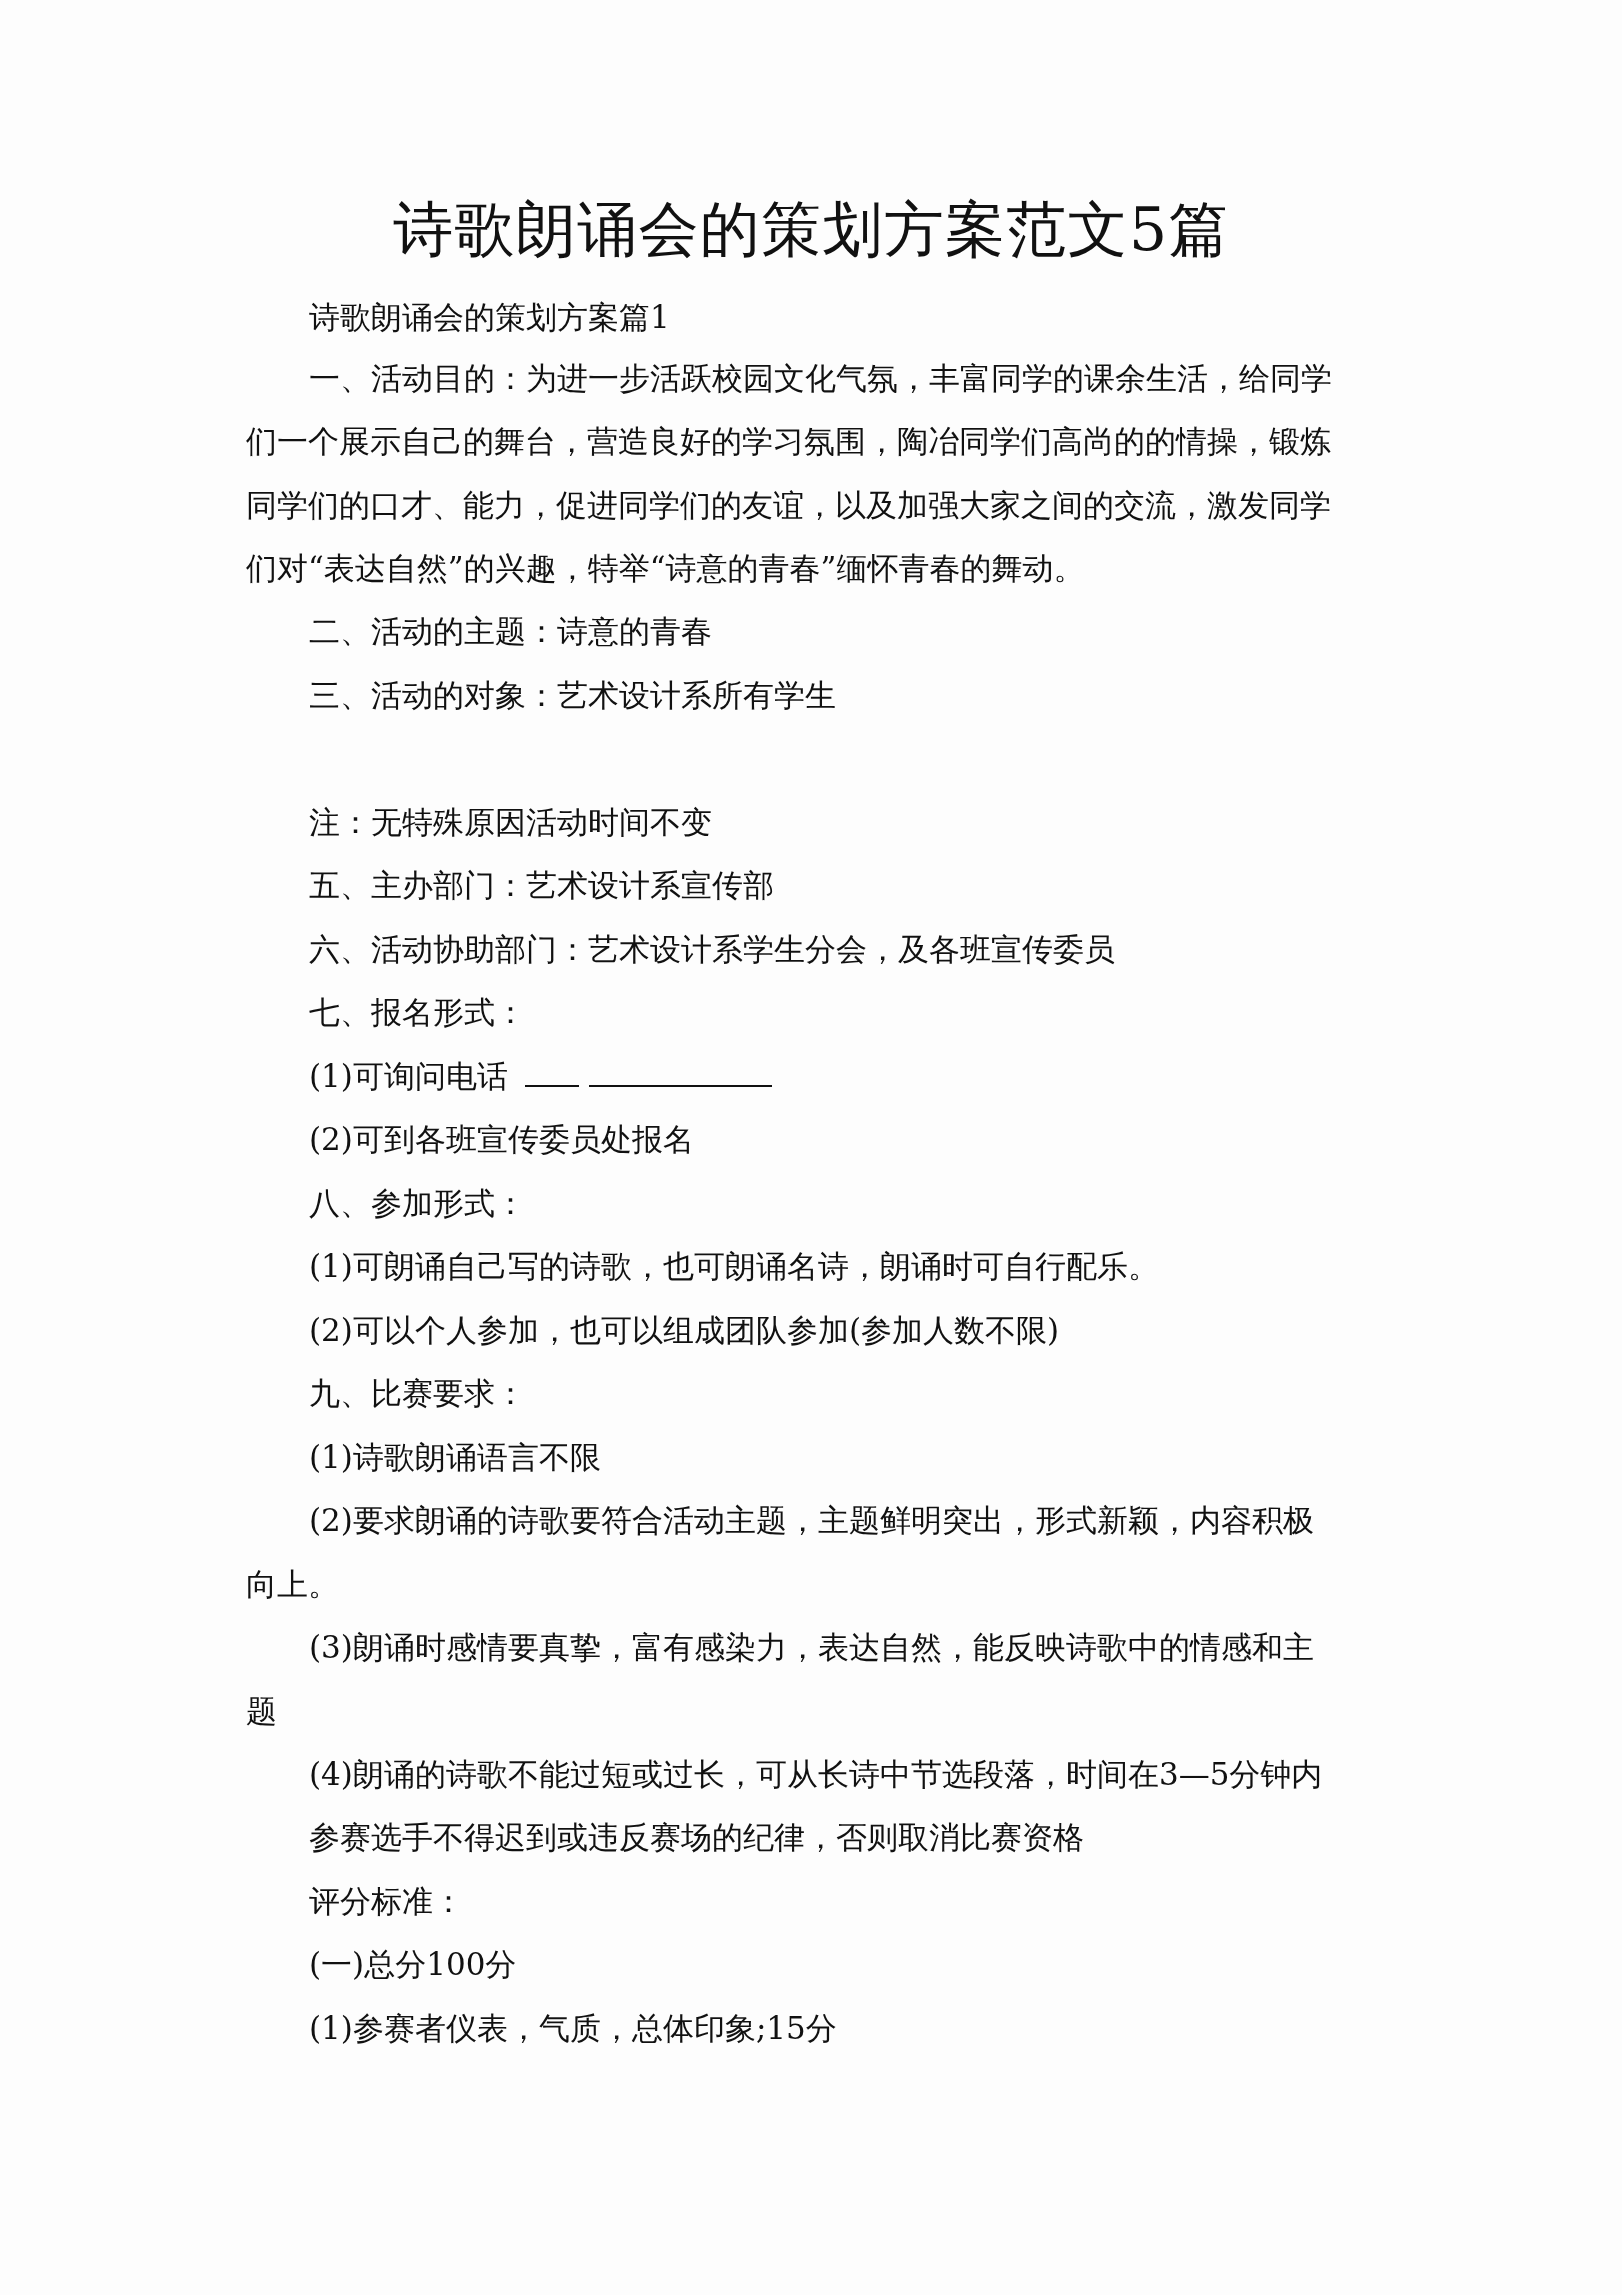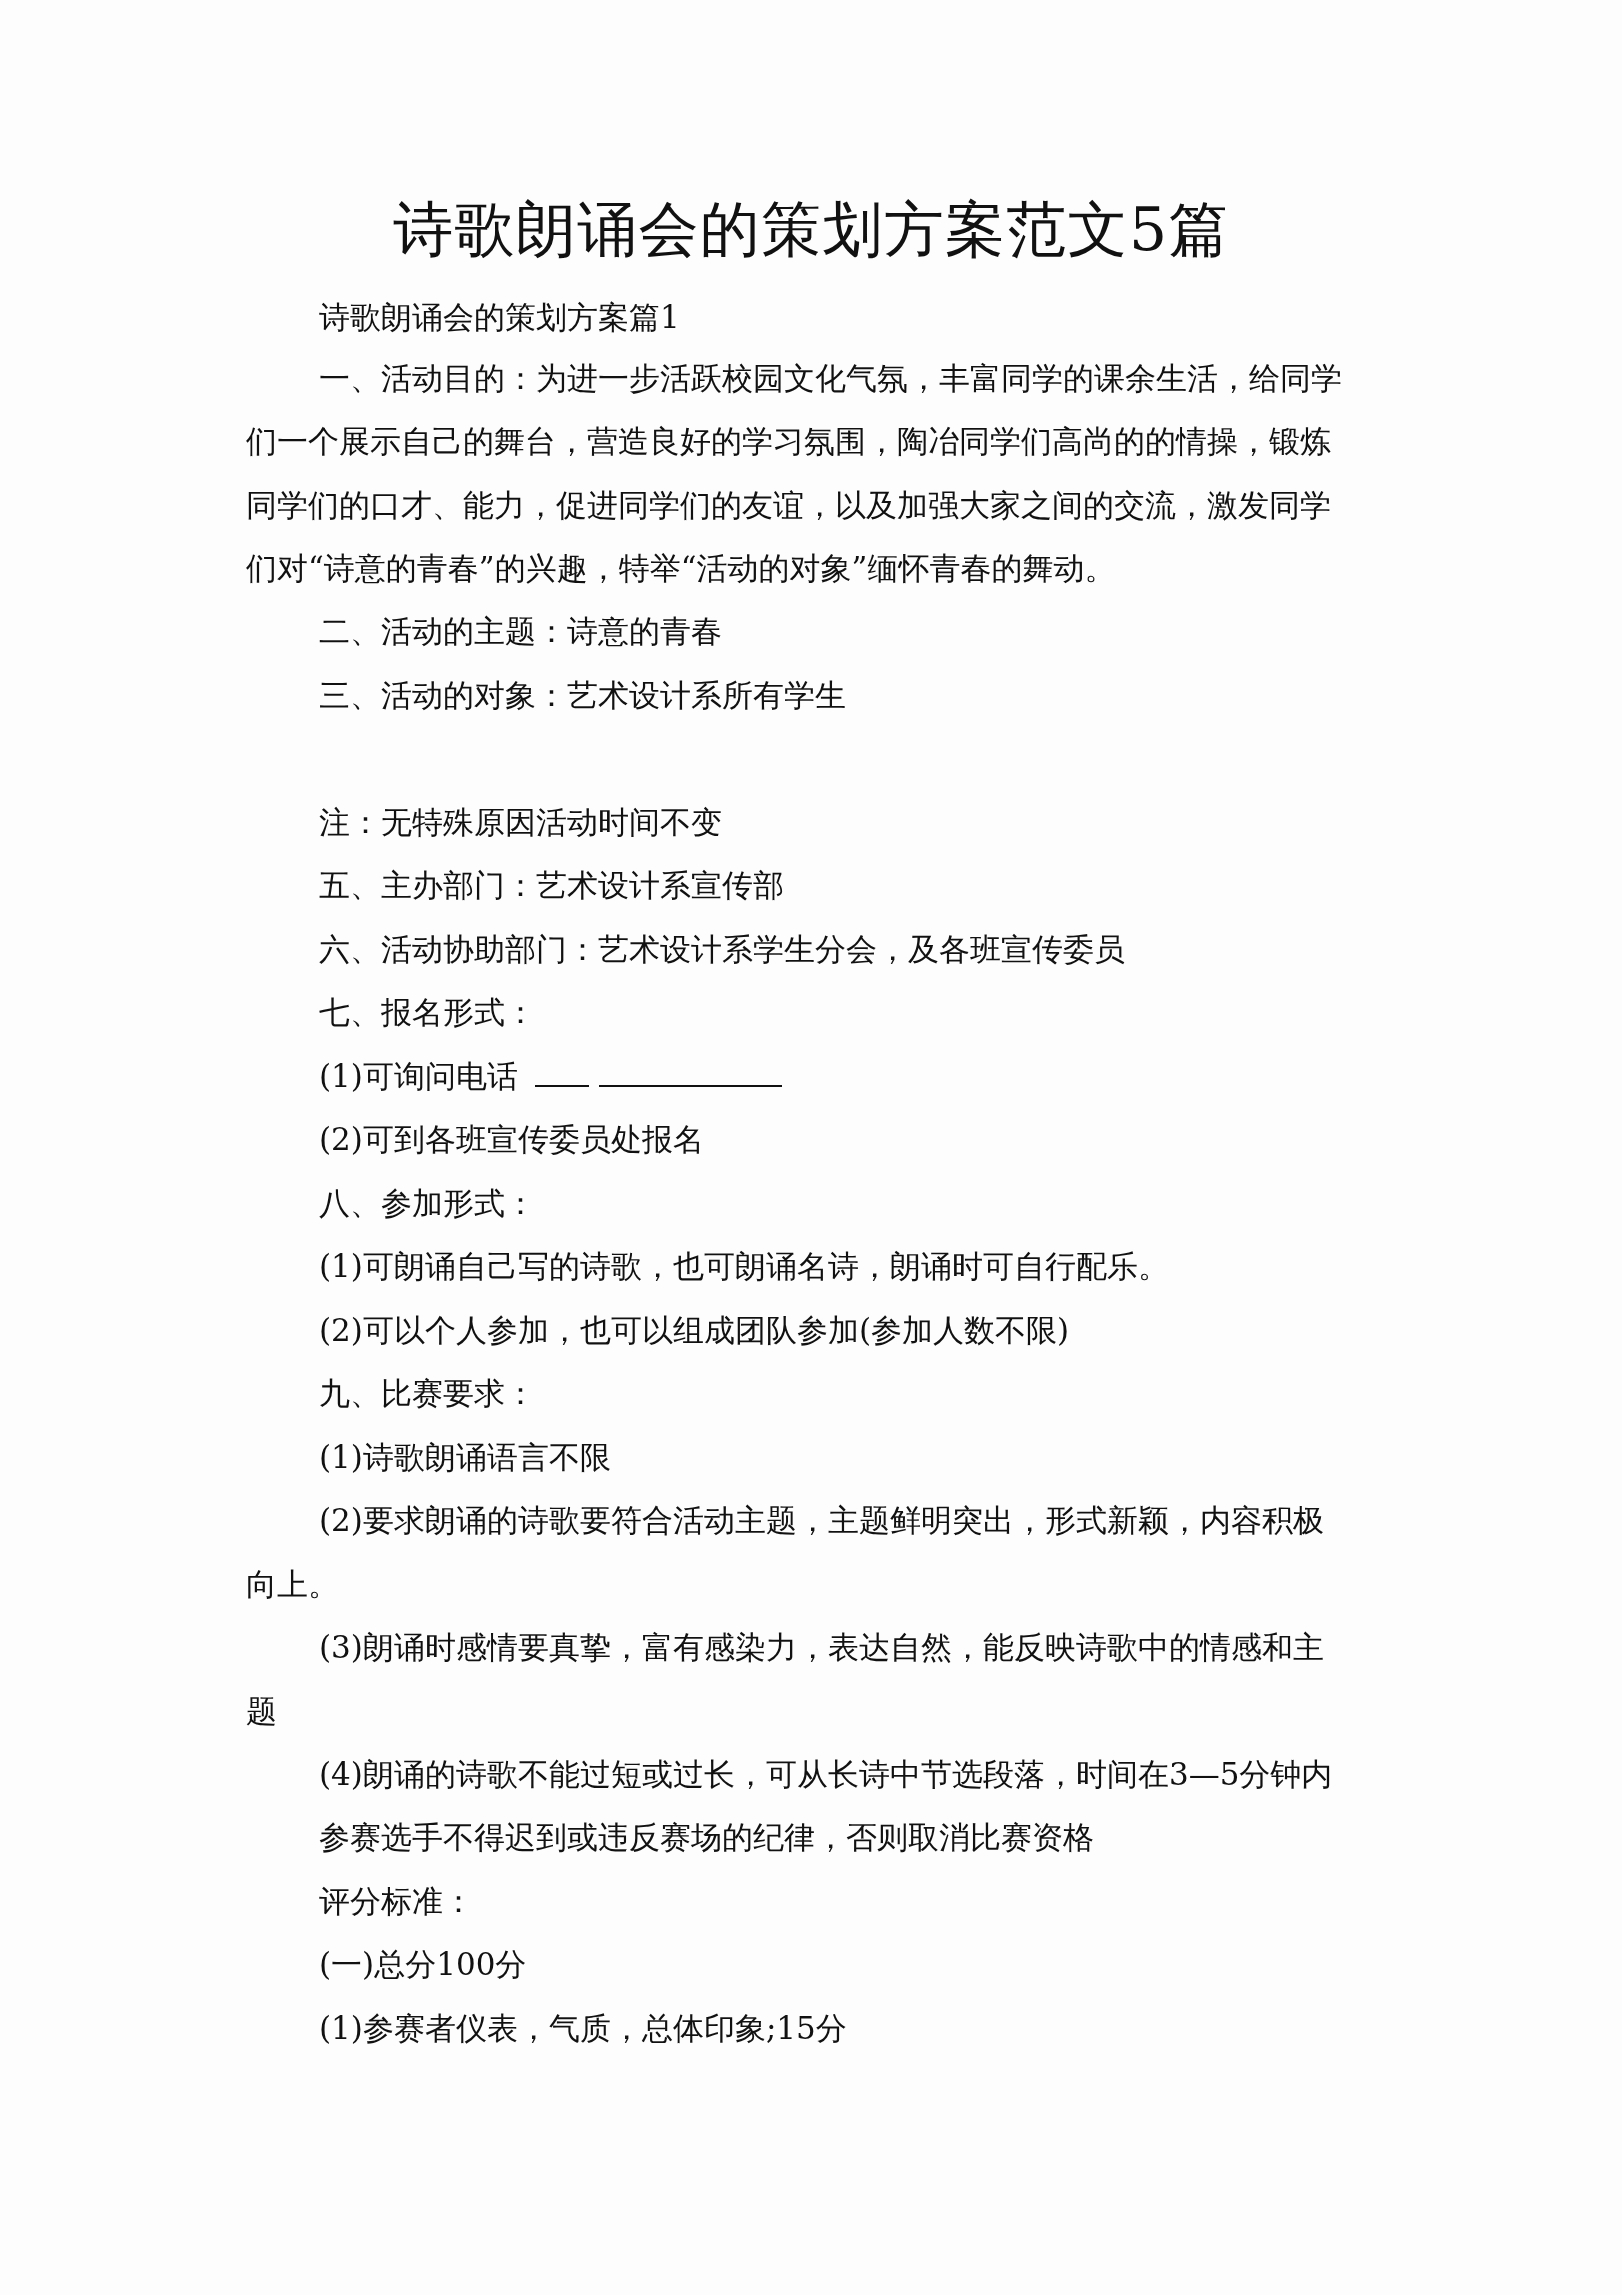--- a/index.html
+++ b/index.html
@@ -16,37 +16,37 @@
     position: absolute; left: 0; top: 190px; width: 1623px;
     text-align: center;
     font-size: 60px; line-height: 79px;
     letter-spacing: 1.3px;
   }
   .line {
     position: absolute;
     font-size: 31px; line-height: 39px;
     white-space: nowrap;
   }
-  .indent { left: 309px; margin-left: 10px; }
+  .indent { left: 309px; }
   .flush { left: 246px; }
   .blank { display: inline-block; border-bottom: 2px solid #111; height: 26px; vertical-align: baseline; }
 </style>
 </head>
 <body>
 
 <div class="page">
 
   <div class="title">诗歌朗诵会的策划方案范文5篇</div>
 
   <div class="line indent" style="top:298px;">诗歌朗诵会的策划方案篇1</div>
 
   <div class="line indent" style="top:359px;">一、活动目的：为进一步活跃校园文化气氛，丰富同学的课余生活，给同学</div>
   <div class="line flush" style="top:422px;">们一个展示自己的舞台，营造良好的学习氛围，陶冶同学们高尚的的情操，锻炼</div>
   <div class="line flush" style="top:486px;text-align:right;">同学们的口才、能力，促进同学们的友谊，以及加强大家之间的交流，激发同学</div>
-  <div class="line flush" style="top:549px;">们对“诗意的青春”的兴趣，特举“活动的对象”缅怀青春的舞动。</div>
+  <div class="line flush" style="top:549px;">们对“表达自然”的兴趣，特举“诗意的青春”缅怀青春的舞动。</div>
 
   <div class="line indent" style="top:612px;">二、活动的主题：诗意的青春</div>
   <div class="line indent" style="top:676px;">三、活动的对象：艺术设计系所有学生</div>
   <div class="line indent" style="top:803px;">注：无特殊原因活动时间不变</div>
   <div class="line indent" style="top:866px;">五、主办部门：艺术设计系宣传部</div>
   <div class="line indent" style="top:930px;">六、活动协助部门：艺术设计系学生分会，及各班宣传委员</div>
   <div class="line indent" style="top:993px;">七、报名形式：</div>
 
   <div class="line indent" style="top:1057px;">
     <span>(1)可询问电话</span><span style="display:inline-block;width:17px;"></span><span class="blank" style="width:54px;"></span><span style="display:inline-block;width:10.5px;"></span><span class="blank" style="width:183px;"></span>

